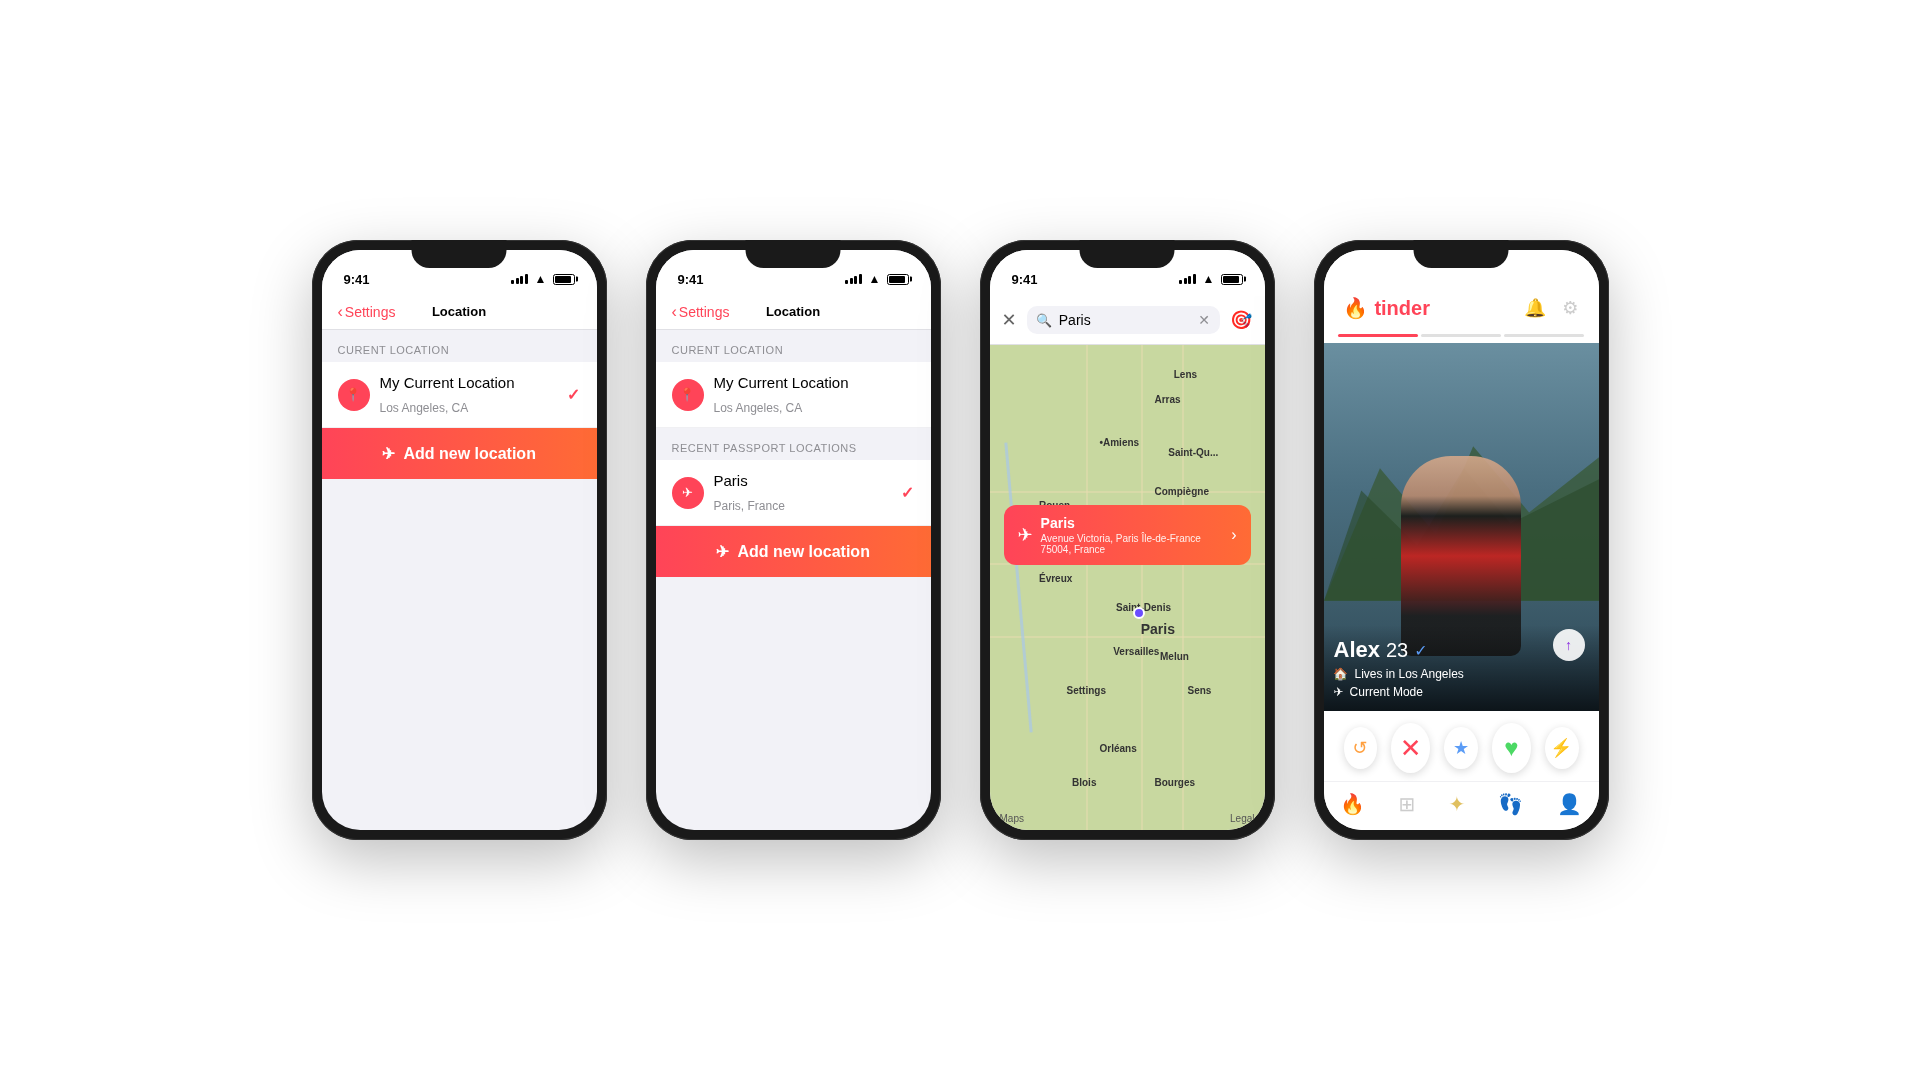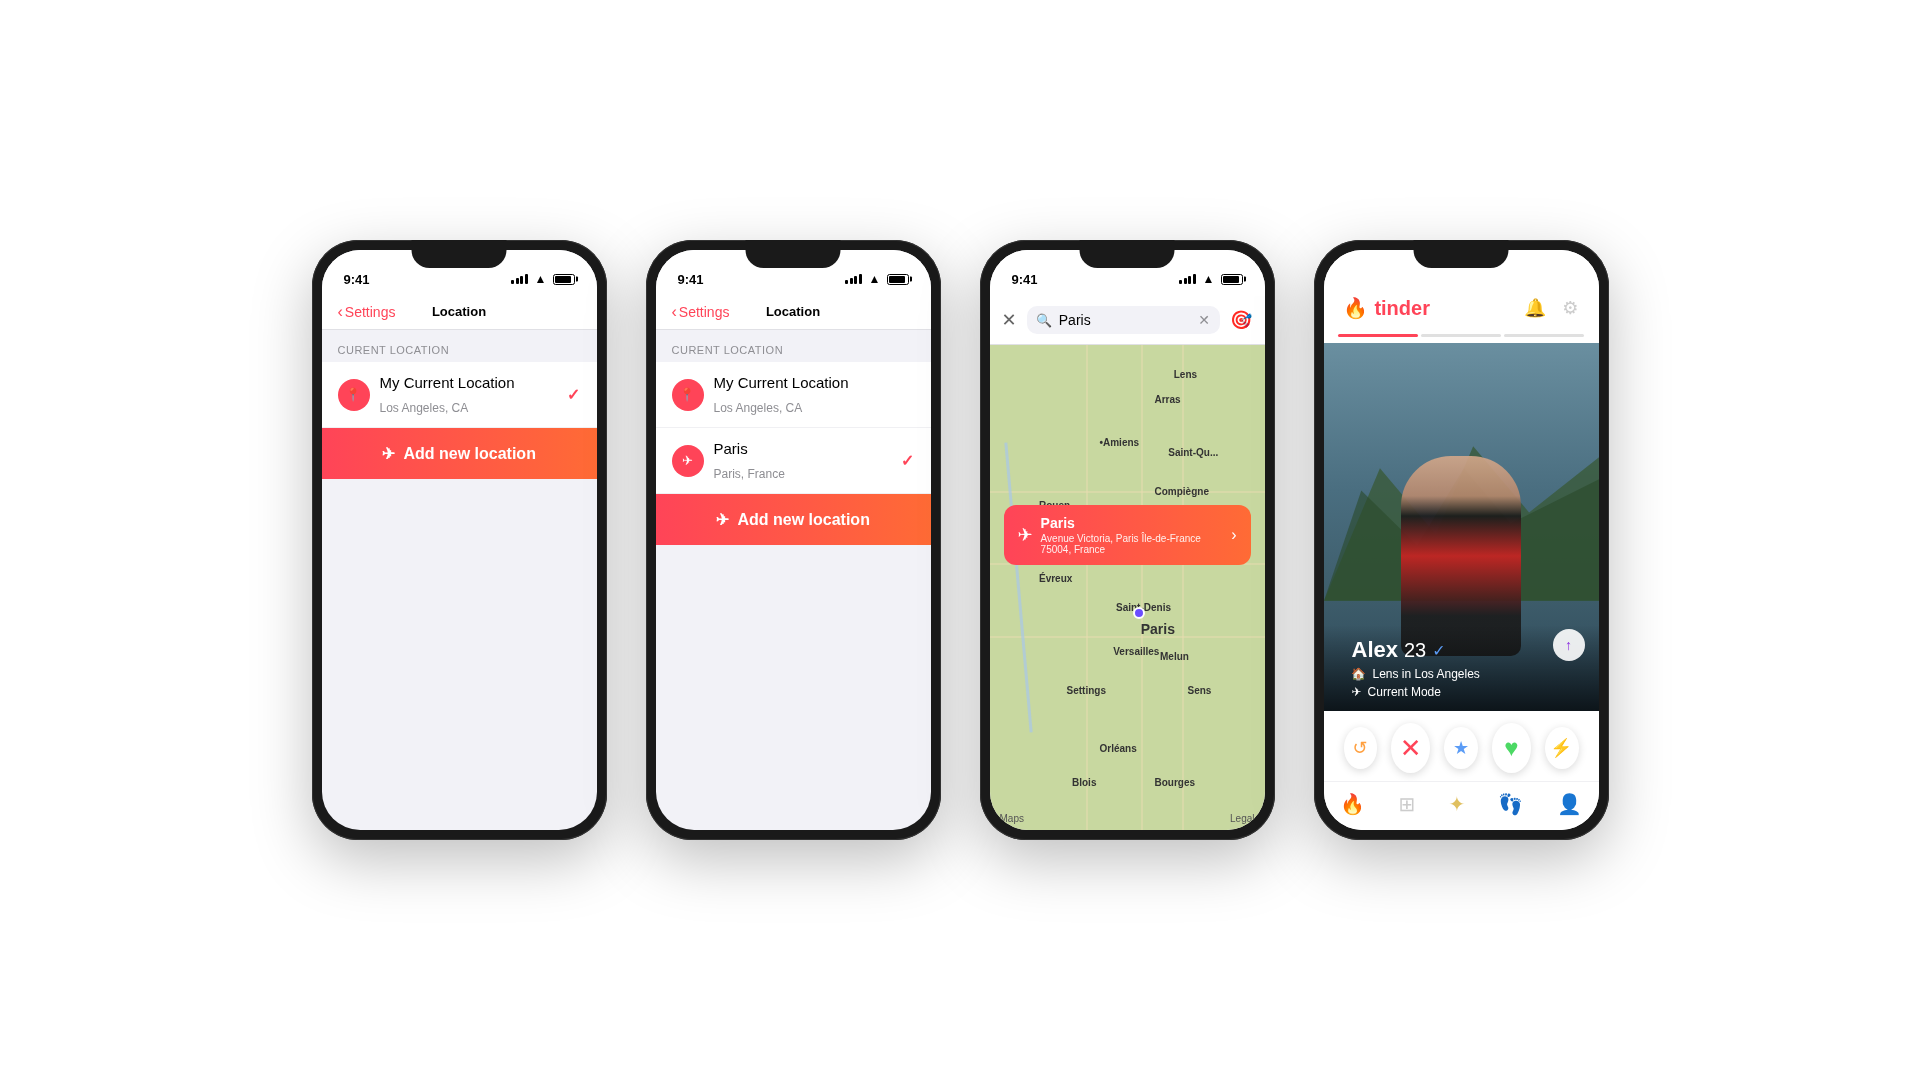--- a/index.html
+++ b/index.html
@@ -305,21 +305,21 @@
       flex: 1;
       background: linear-gradient(to bottom, #5a7a8a, #3a5a6a);
       position: relative;
       overflow: hidden;
     }
     .profile-overlay {
       position: absolute;
       bottom: 0;
       left: 0;
       right: 0;
-      padding: 12px 28px;
+      padding: 12px 10px;
       background: linear-gradient(to top, rgba(0,0,0,0.7) 0%, transparent 100%);
     }
     .profile-name-row {
       display: flex;
       align-items: center;
       gap: 6px;
     }
     .profile-name { font-size: 22px; font-weight: 700; color: #fff; }
     .profile-age { font-size: 20px; font-weight: 400; color: #fff; }
     .verified-icon { color: #5b9cf6; font-size: 16px; }
@@ -493,20 +493,21 @@
         <div class="section-label">CURENT LOCATION</div>
         <div class="location-item">
           <div class="location-pin">
             <span style="color:#fff;font-size:13px;">📍</span>
           </div>
           <div class="location-text">
             <div class="location-name">My Current Location</div>
             <div class="location-sub">Los Angeles, CA</div>
           </div>
         </div>
+        <div class="section-label">RECENT PASSPORT LOCATIONS</div>
         <div class="location-item">
           <div class="airplane-pin">
             <span style="color:#fff;font-size:13px;">✈</span>
           </div>
           <div class="location-text">
             <div class="location-name">Paris</div>
             <div class="location-sub">Paris, France</div>
           </div>
           <span class="checkmark">✓</span>
         </div>
@@ -625,21 +626,21 @@
         <div style="position:absolute;bottom:15%;left:50%;transform:translateX(-50%);width:120px;height:200px;background:linear-gradient(180deg,#d4a88a 0%,#b8896e 20%,#1a1a1a 30%,#cc2222 50%,#1a1a1a 80%);border-radius:50px 50px 10px 10px;opacity:0.9;"></div>
 
         <div class="profile-overlay">
           <div class="profile-name-row">
             <span class="profile-name">Alex</span>
             <span class="profile-age">23</span>
             <span class="verified-icon">✓</span>
           </div>
           <div class="profile-detail">
             <span>🏠</span>
-            <span>Lens in Los Angeles</span>
+            <span>Lives in Los Angeles</span>
           </div>
           <div class="profile-detail">
             <span>✈</span>
             <span>Current Mode</span>
           </div>
         </div>
 
         <div class="boost-btn">
           <span style="color:#8a2be2;font-size:14px;">↑</span>
         </div>

